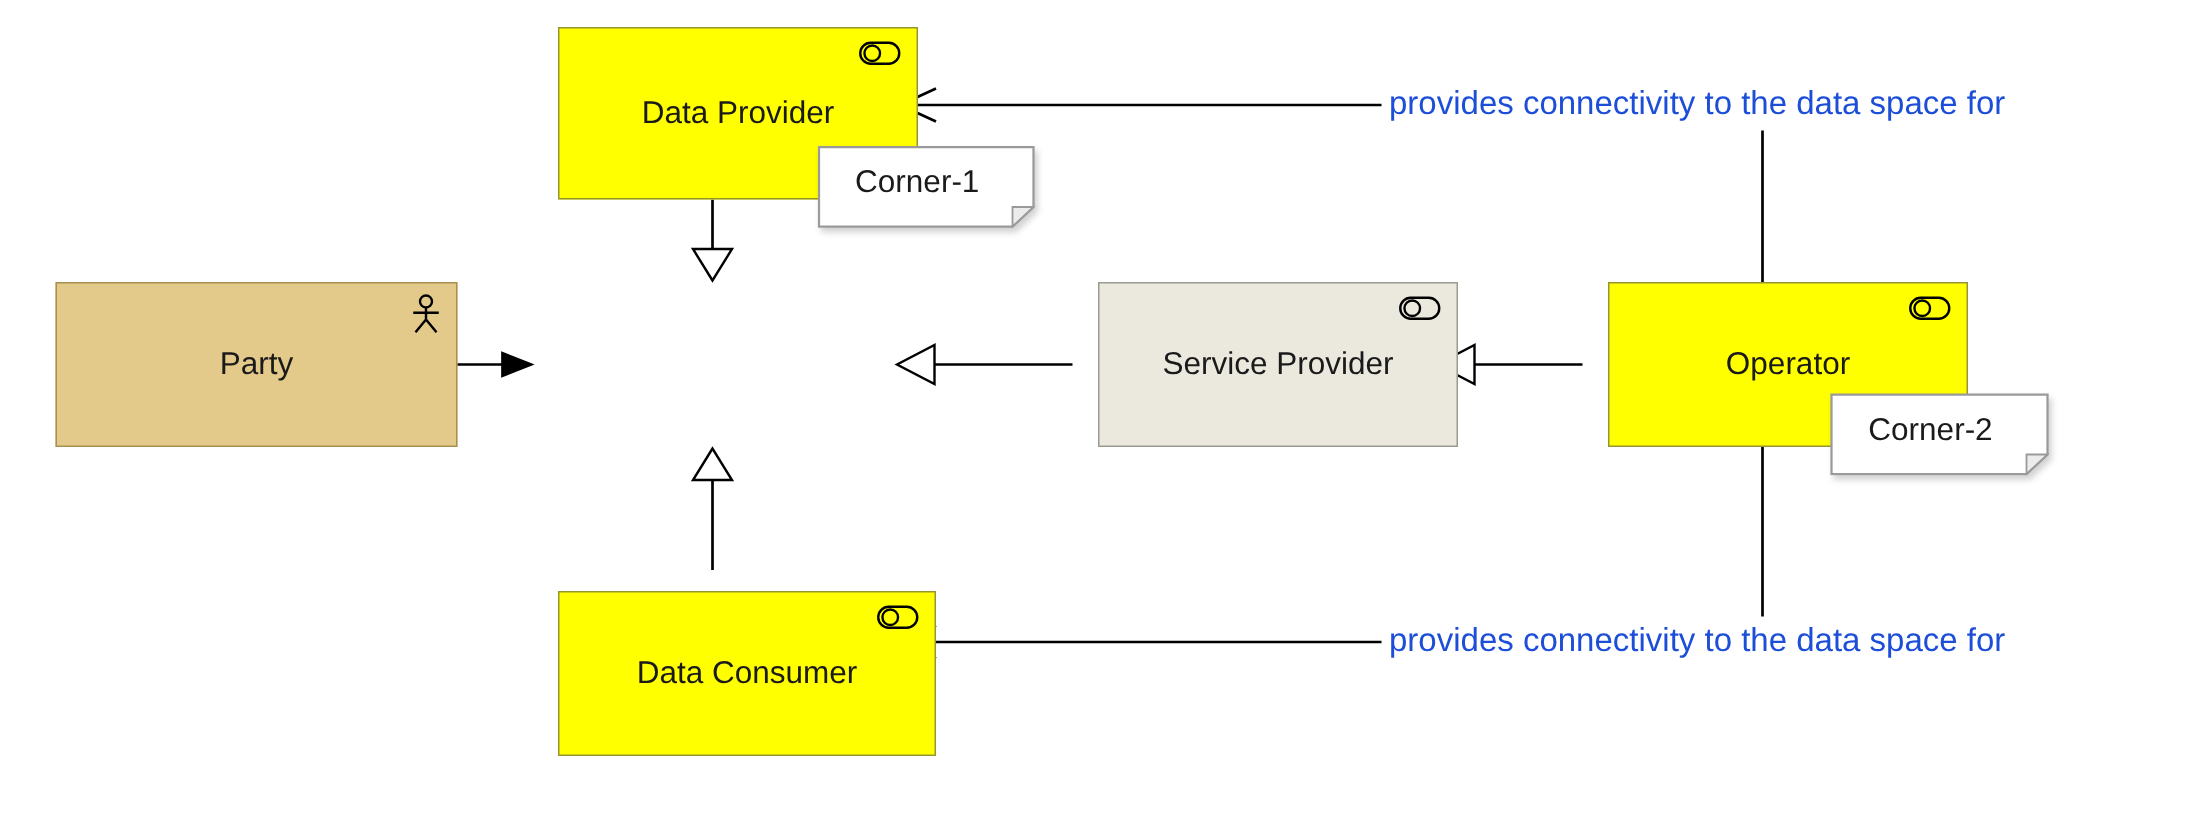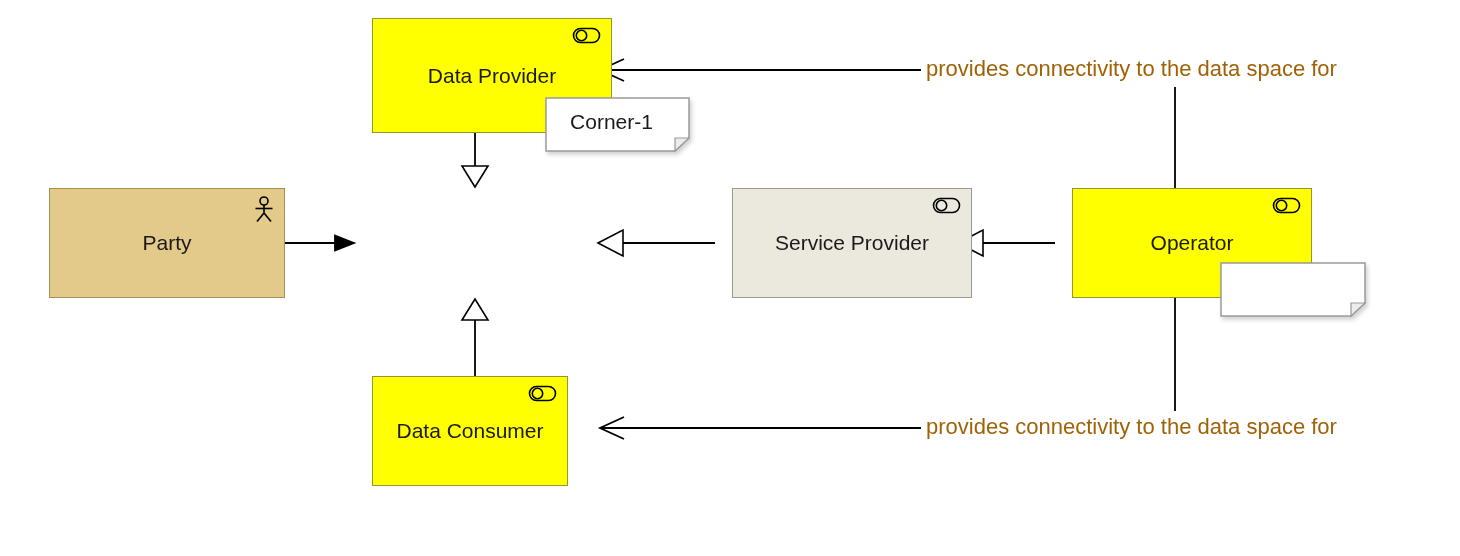--- a/index.html
+++ b/index.html
@@ -43,21 +43,21 @@
   .note-label {
     position: absolute;
     left: 0; right: 12px; top: 0; bottom: 6px;
     display: flex; align-items: center; justify-content: center;
   }
   .edge-label {
     position: absolute;
     z-index: 2;
     font-size: 22px;
     line-height: 28px;
-    color: #a16207;
+    color: #1d4ed8;
     white-space: nowrap;
     background: #ffffff;
   }
 </style>
 </head>
 <body>
 
 <div class="canvas">
 
   <svg class="connectors" width="1460" height="556" viewBox="0 0 1460 556">
@@ -94,21 +94,21 @@
       <polyline points="624,59 600,70 624,81"></polyline>
     </g>
 
     <g fill="none" stroke="#000000" stroke-width="1.8">
       <line x1="1175" y1="298" x2="1175" y2="411"></line>
       <line x1="921" y1="428" x2="601" y2="428"></line>
       <polyline points="624,417 600,428 624,439"></polyline>
     </g>
   </svg>
 
-  <div class="node node-tan" style="left:32px;top:188px;width:236px;height:110px">
+  <div class="node node-tan" style="left:20px;top:188px;width:268px;height:110px">
     <span class="icon">
       <svg width="20" height="27" viewBox="0 0 20 27" fill="none" stroke="#000000" stroke-width="1.6">
         <circle cx="10" cy="5" r="4"></circle>
         <line x1="10" y1="9" x2="10" y2="17"></line>
         <line x1="1.5" y1="12.5" x2="18.5" y2="12.5"></line>
         <line x1="10" y1="17" x2="3" y2="25.5"></line>
         <line x1="10" y1="17" x2="17" y2="25.5"></line>
       </svg>
     </span>
     <span class="label">Party</span>
@@ -138,21 +138,21 @@
   <div class="node node-gray" style="left:715px;top:188px;width:240px;height:110px">
     <span class="icon">
       <svg width="29" height="19" viewBox="0 0 29 19" fill="none" stroke="#000000" stroke-width="1.6">
         <rect x="1.5" y="2.5" width="26" height="14" rx="7"></rect>
         <circle cx="9.5" cy="9.5" r="5.2"></circle>
       </svg>
     </span>
     <span class="label">Service Provider</span>
   </div>
 
-  <div class="node node-yellow" style="left:355px;top:376px;width:196px;height:110px">
+  <div class="node node-yellow" style="left:355px;top:394px;width:252px;height:110px">
     <span class="icon">
       <svg width="29" height="19" viewBox="0 0 29 19" fill="none" stroke="#000000" stroke-width="1.6">
         <rect x="1.5" y="2.5" width="26" height="14" rx="7"></rect>
         <circle cx="9.5" cy="9.5" r="5.2"></circle>
       </svg>
     </span>
     <span class="label">Data Consumer</span>
   </div>
 
   <div class="note" style="left:545px;top:97px;width:145px;height:55px">
@@ -161,20 +161,21 @@
       <polygon points="144,41 130,41 130,54" fill="#ececec" stroke="#9a9a9a" stroke-width="1.2"></polygon>
     </svg>
     <span class="note-label">Corner-1</span>
   </div>
 
   <div class="note" style="left:1220px;top:262px;width:146px;height:55px">
     <svg class="note-shape" width="146" height="55" viewBox="0 0 146 55">
       <polygon points="1,1 145,1 145,41 131,54 1,54" fill="#ffffff" stroke="#9a9a9a" stroke-width="1.5"></polygon>
       <polygon points="145,41 131,41 131,54" fill="#ececec" stroke="#9a9a9a" stroke-width="1.2"></polygon>
     </svg>
+    <span class="note-label">Corner-2</span>
   </div>
 
 
   <div class="edge-label" style="left:926px;top:55px">provides connectivity to the data space for</div>
 
   <div class="edge-label" style="left:926px;top:413px">provides connectivity to the data space for</div>
 
 </div>
 
 </body></html>

